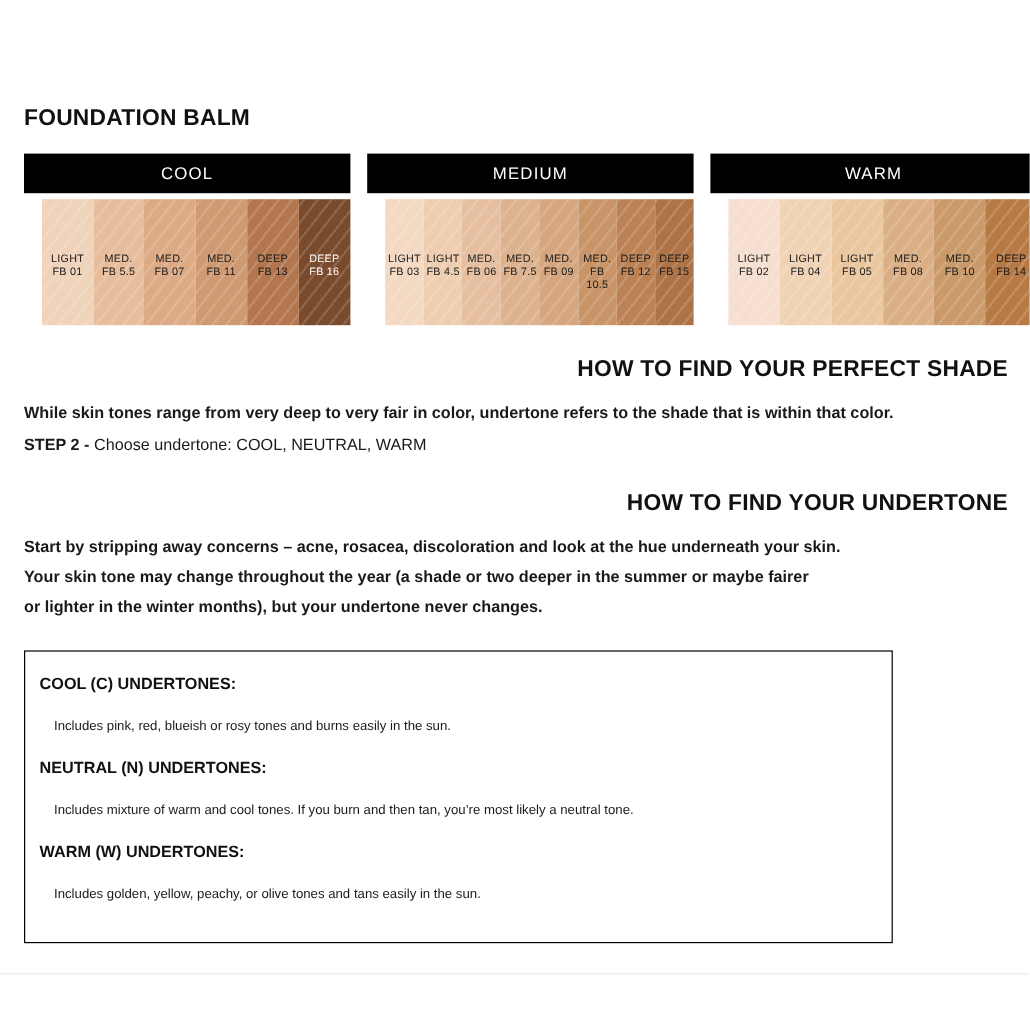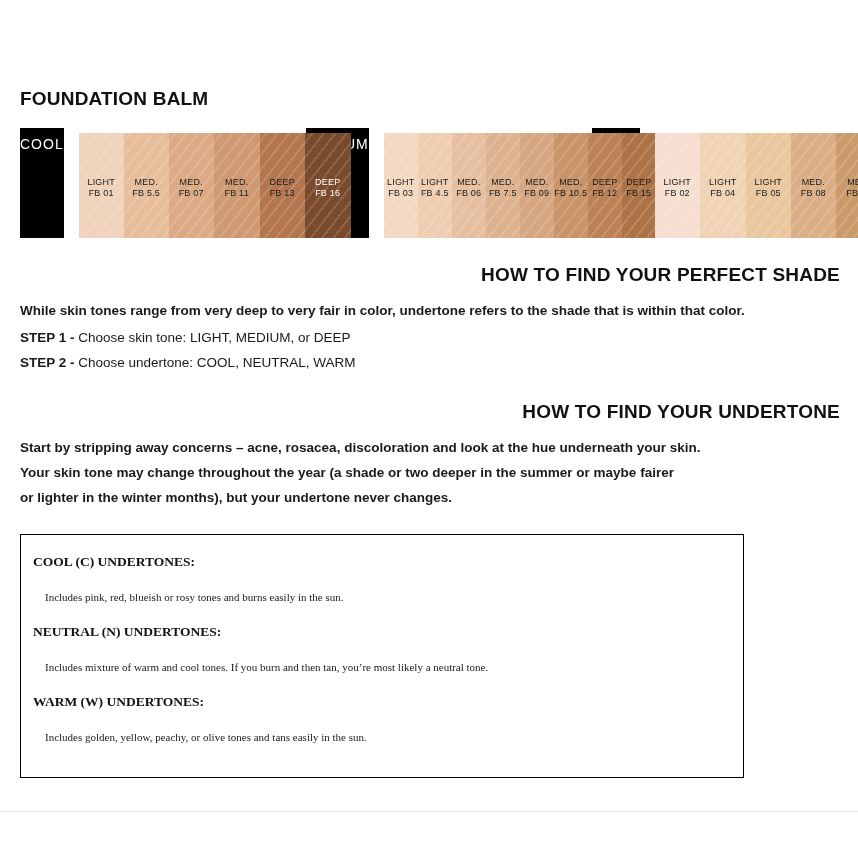--- a/index.html
+++ b/index.html
@@ -38,21 +38,21 @@
   }
 
   
   .chart {
     display: flex;
     gap: 14px;
     width: 820px;
   }
   .group {
     display: flex;
-    flex-direction: row;
+    flex-direction: column;
   }
   .group-header {
     background: #000000;
     color: #ffffff;
     text-align: center;
     font-size: 14px;
     letter-spacing: 1px;
     padding: 8px 0 9px 0;
     font-weight: 400;
   }
@@ -121,21 +121,20 @@
 
   .undertone-block p.body { margin-bottom: 0; }
 
   
   .box {
     border: 1.5px solid #000;
     margin-top: 24px;
     width: 724px;
     padding: 16px 12px 16px 12px;
     box-sizing: border-box;
-    font-family: Liberation Serif, serif;
   }
   .box .item { margin-bottom: 10px; }
   .box .item:last-child { margin-bottom: 0; }
   .box .heading {
     font-size: 13.5px;
     font-weight: bold;
     line-height: 22px;
     margin: 0;
   }
   .box .desc {
@@ -315,23 +314,20 @@
                 <div>DEEP</div>
                 <div>FB 14</div>
               </div>
             </div>
           </div>
         </div>
       </div>
 
     <h2 class="sec">HOW TO FIND YOUR PERFECT SHADE</h2>
     <p class="body">While skin tones range from very deep to very fair in color, undertone refers to the shade that is within that color.</p>
-    <p class="step">
-      <b>STEP 1 -</b><span> Choose skin tone: LIGHT, MEDIUM, or DEEP</span>
-    </p>
     <p class="step">
       <b>STEP 2 -</b><span> Choose undertone: COOL, NEUTRAL, WARM</span>
     </p>
 
     <div class="undertone-block">
       <h2 class="sec">HOW TO FIND YOUR UNDERTONE</h2>
       <p class="body">Start by stripping away concerns – acne, rosacea, discoloration and look at the hue underneath your skin.</p>
       <p class="body">Your skin tone may change throughout the year (a shade or two deeper in the summer or maybe fairer</p>
       <p class="body">or lighter in the winter months), but your undertone never changes.</p>
     </div>

